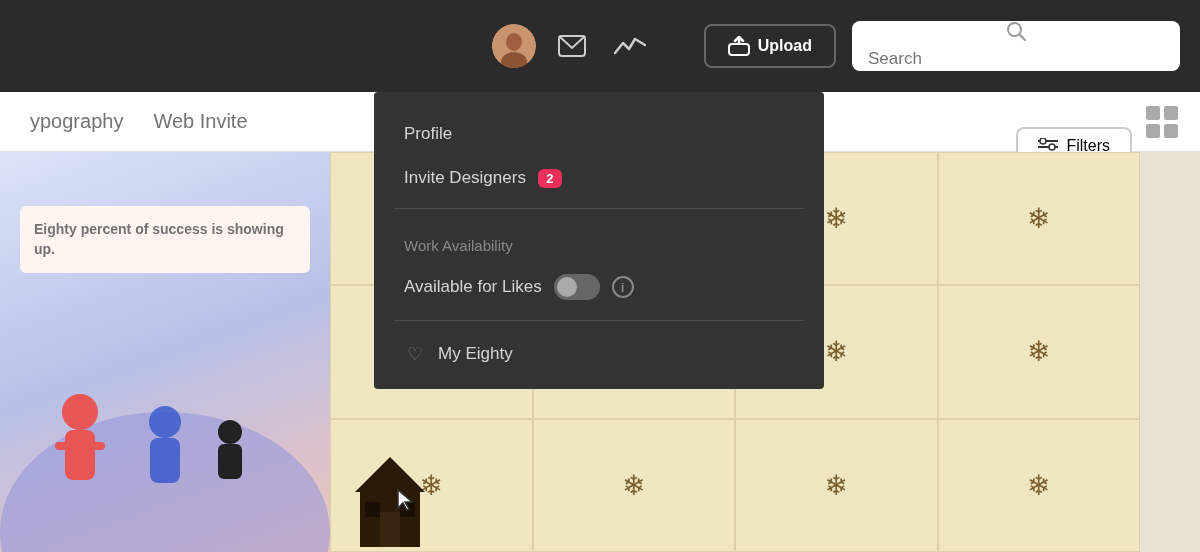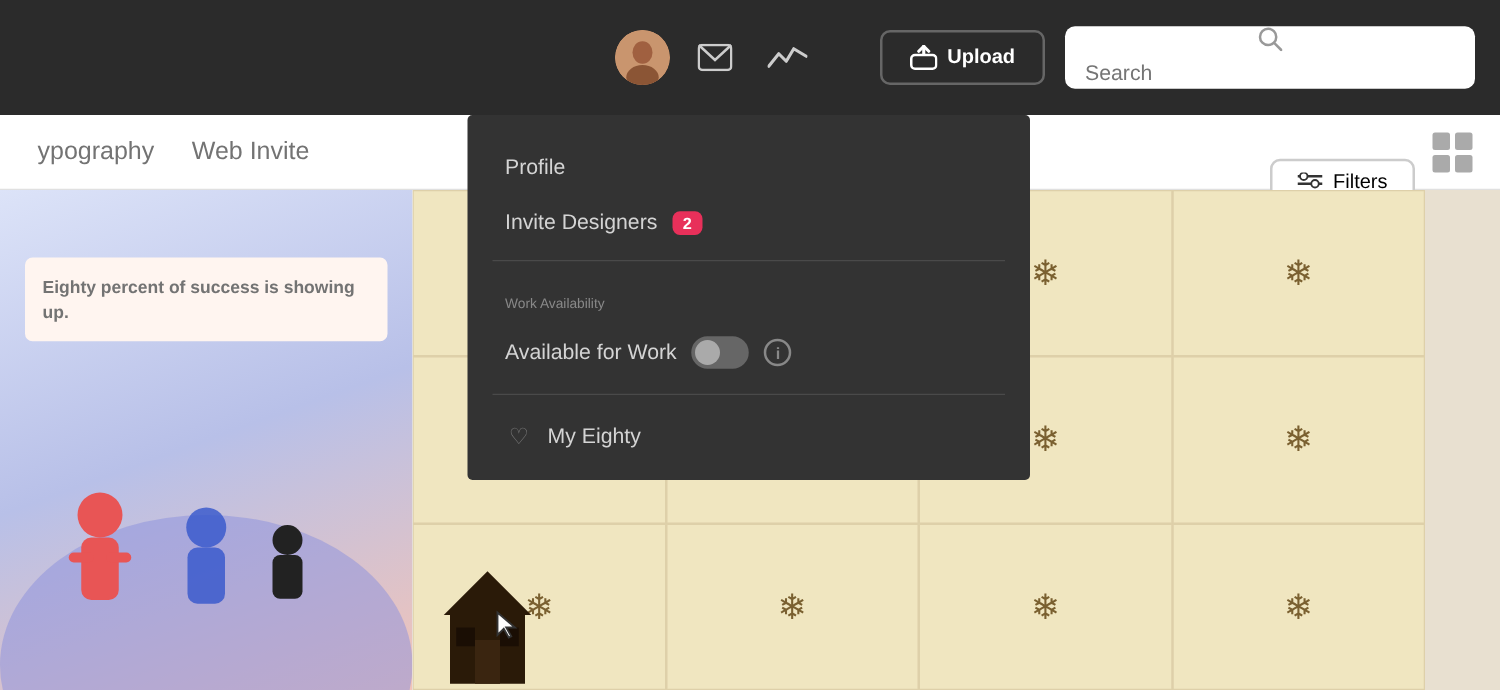--- a/index.html
+++ b/index.html
@@ -238,21 +238,21 @@
       display: flex;
       align-items: center;
       padding: 12px 30px;
       color: #d4d4d4;
       font-size: 17px;
       cursor: pointer;
       gap: 12px;
     }
     .dropdown-item.section-header {
       color: #888;
-      font-size: 11px;
+      font-size: 15px;
       padding-top: 20px;
       padding-bottom: 8px;
       cursor: default;
     }
 
     .badge {
       background: #e8305a;
       color: #fff;
       font-size: 13px;
       font-weight: 700;
@@ -472,21 +472,21 @@
     <span class="badge">2</span>
   </div>
 
   <hr class="divider">
 
   <div class="dropdown-item section-header">
     <span>Work Availability</span>
   </div>
 
   <div class="dropdown-item">
-    <span>Available for Work</span>
+    <span>Available for Likes</span>
     <div class="toggle-switch">
       <div class="toggle-track"></div>
       <div class="toggle-knob"></div>
     </div>
     <div class="info-icon">i</div>
   </div>
 
   <hr class="divider">
 
   <div class="my-likes-row">

